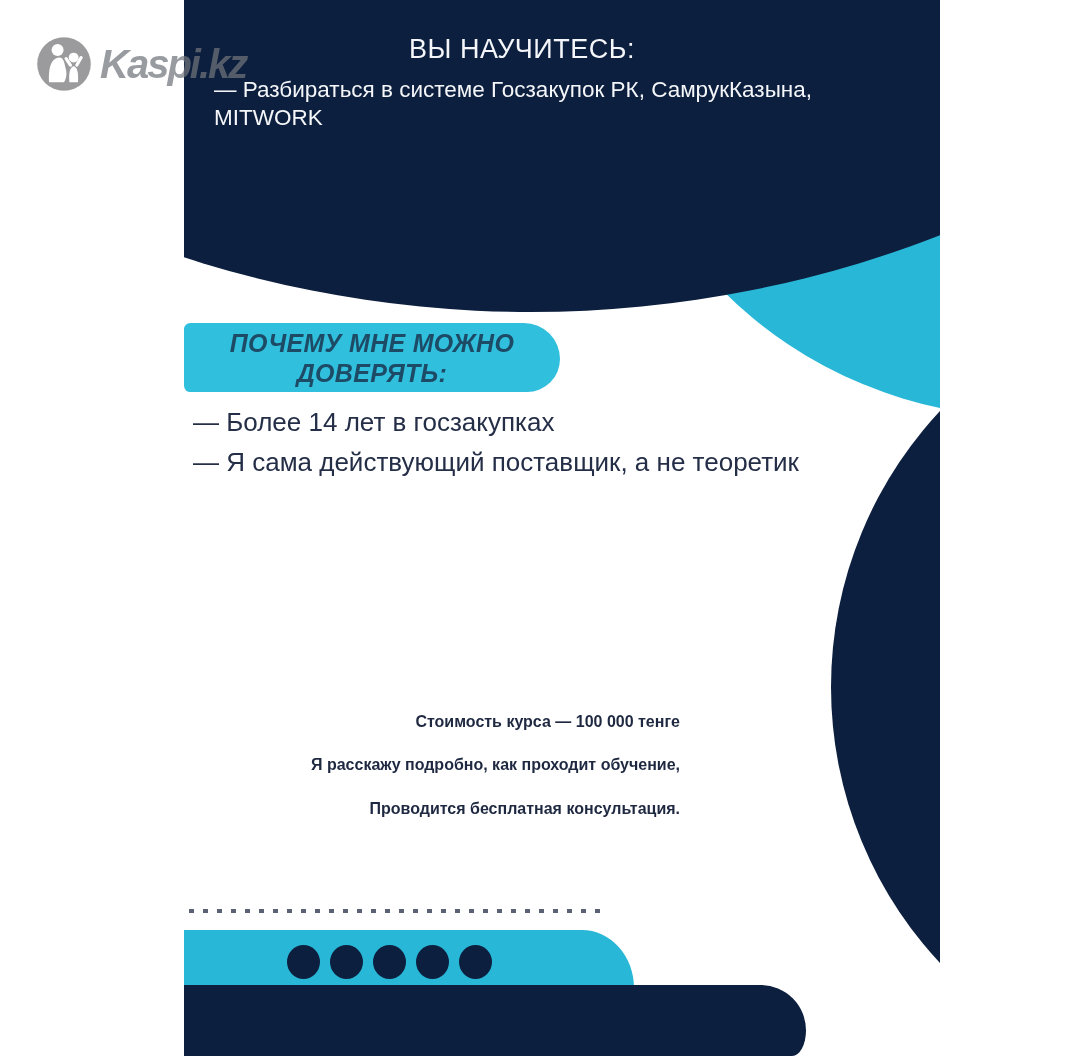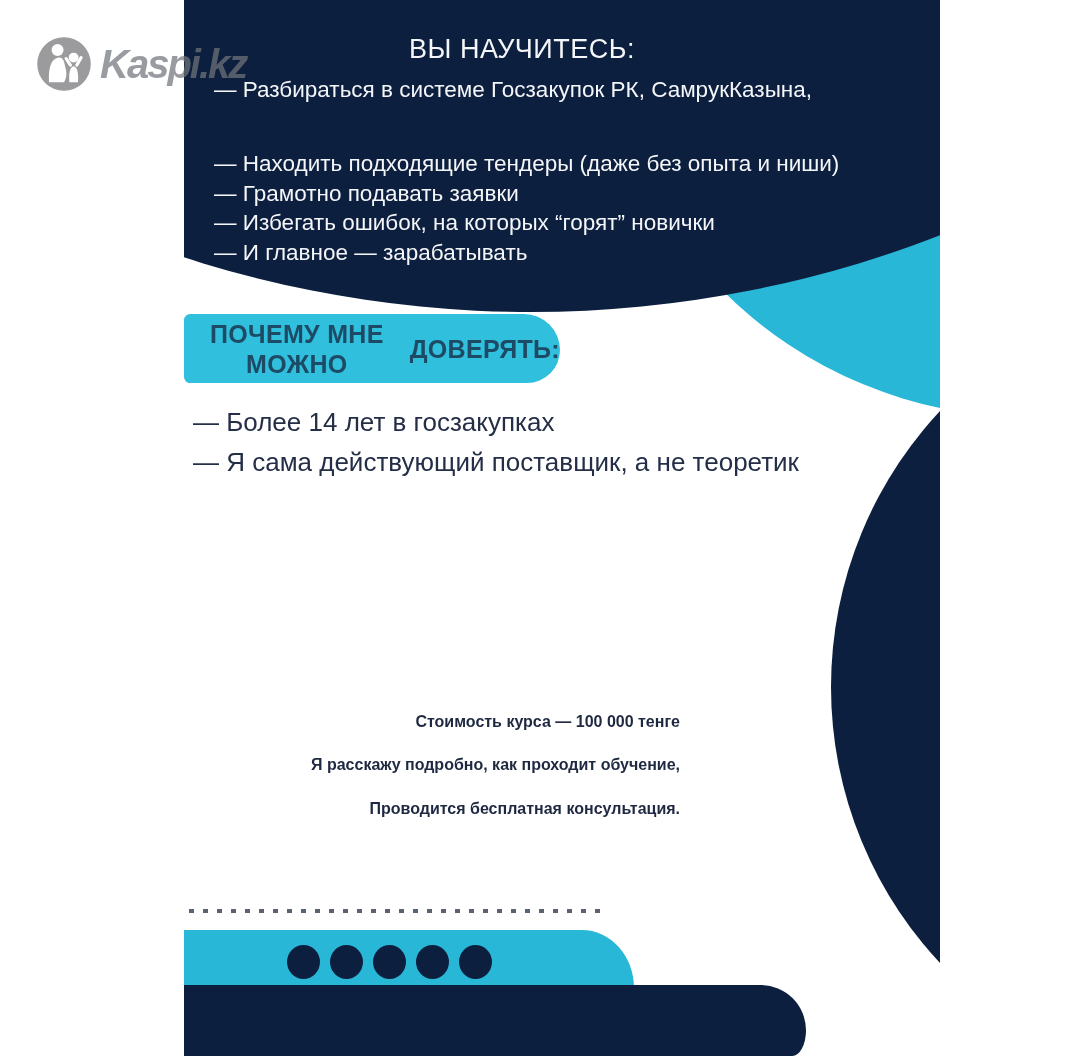--- a/index.html
+++ b/index.html
@@ -26,25 +26,25 @@
   .learn-title{
     position:absolute;left:0;top:34px;width:676px;text-align:center;z-index:5;
     color:var(--bullet-white);font-size:27px;font-weight:normal;letter-spacing:.5px;
   }
   .learn-block{position:absolute;left:30px;z-index:5;color:var(--bullet-white);font-size:22.5px;}
   .learn-p1{top:76px;line-height:28px;}
   .learn-p2{top:149px;line-height:29.5px;}
   .learn-block div{white-space:nowrap;}
 
   .trust-label{
-    position:absolute;left:0;top:314px;width:376px;height:69px;z-index:3;
+    position:absolute;left:0;top:323px;width:376px;height:69px;z-index:3;
     background:var(--cyan-label);border-radius:8px 46px 42px 8px;
-    display:flex;flex-direction:row;justify-content:center;align-items:center;
+    display:flex;flex-direction:column;justify-content:center;align-items:center;
     color:var(--label-text);font-size:25px;font-weight:bold;line-height:30px;
-    text-align:center;letter-spacing:.3px;
+    text-align:center;letter-spacing:.3px;font-style:italic;
   }
   .trust-bullets{
     position:absolute;left:9px;top:402px;z-index:5;
     color:var(--text-dark);font-size:26px;line-height:40px;
   }
   .trust-bullets div{white-space:nowrap;}
 
   .pricing{
     position:absolute;left:0;top:700px;width:496px;z-index:5;text-align:right;
     color:var(--pricing-text);font-size:16px;font-weight:bold;line-height:43.3px;
@@ -80,28 +80,23 @@
 
   <div class="poster">
     <div class="shape cyan-circle-top"></div>
     <div class="shape header-bg"></div>
     <div class="shape navy-circle-right"></div>
 
     <div class="learn-title">ВЫ НАУЧИТЕСЬ:</div>
 
     <div class="learn-block learn-p1">
       <div>— Разбираться в системе Госзакупок РК, СамрукКазына,</div>
+      <div>MITWORK</div>
     </div>
 
-    <div class="learn-block learn-p2">
-      <div>— Находить подходящие тендеры (даже без опыта и ниши)</div>
-      <div>— Грамотно подавать заявки</div>
-      <div>— Избегать ошибок, на которых “горят” новички</div>
-      <div>— И главное — зарабатывать</div>
-    </div>
 
     <div class="trust-label">
       <div>ПОЧЕМУ МНЕ МОЖНО</div>
       <div>ДОВЕРЯТЬ:</div>
     </div>
 
     <div class="trust-bullets">
       <div>— Более 14 лет в госзакупках</div>
       <div>— Я сама действующий поставщик, а не теоретик</div>
     </div>

